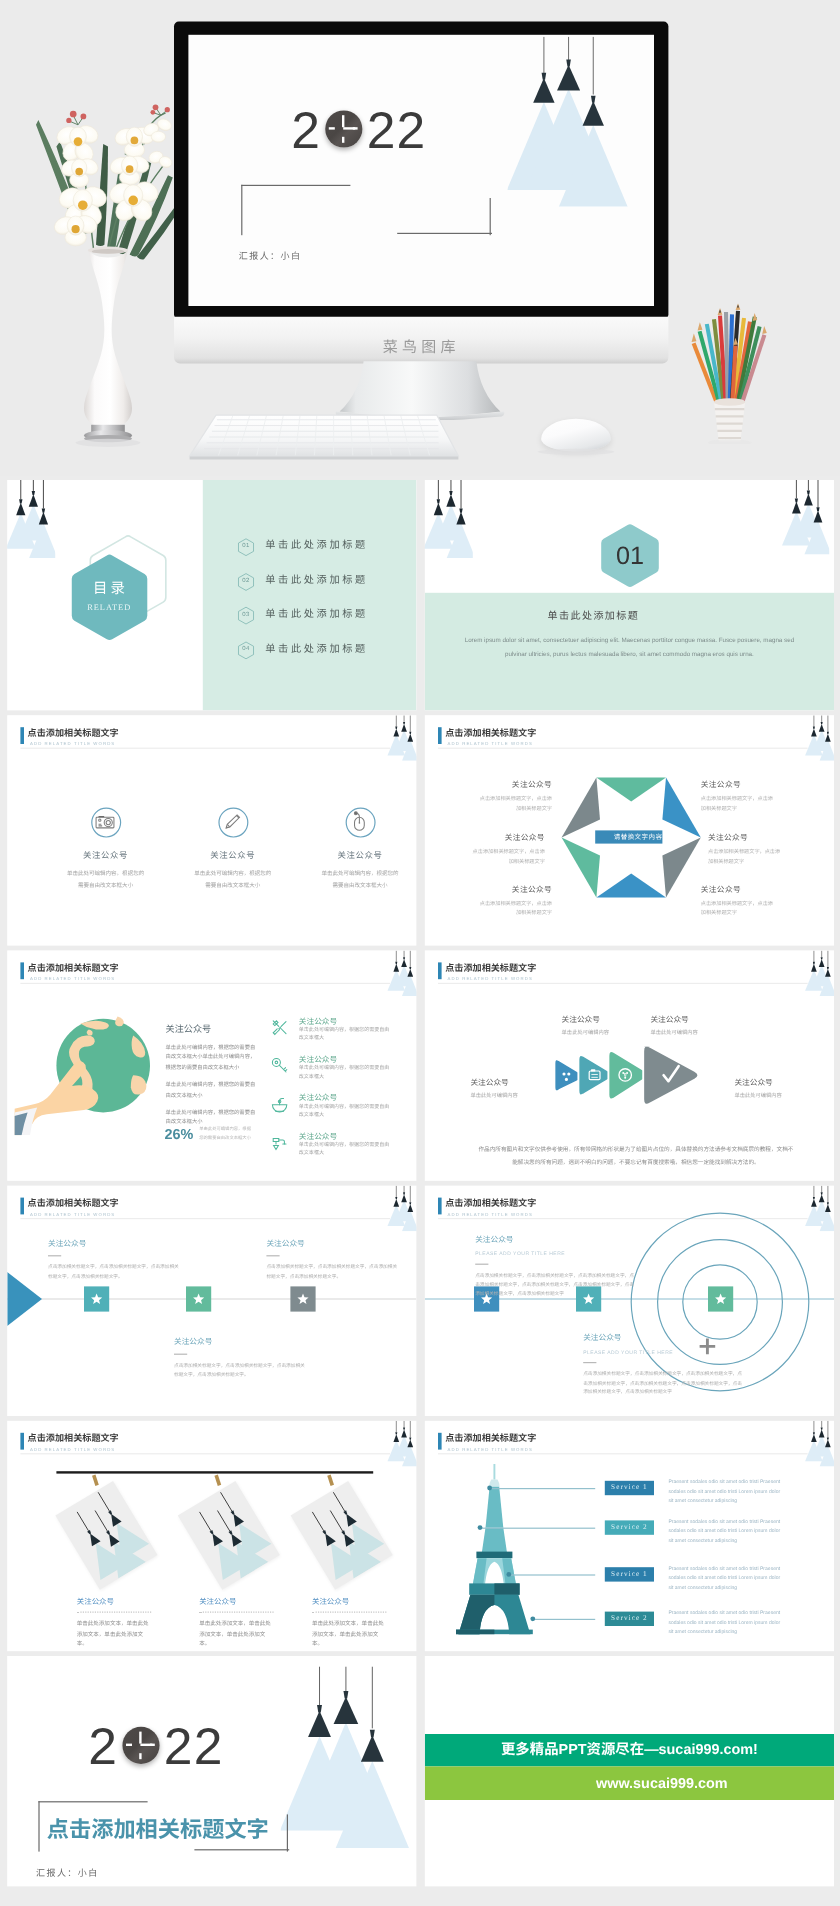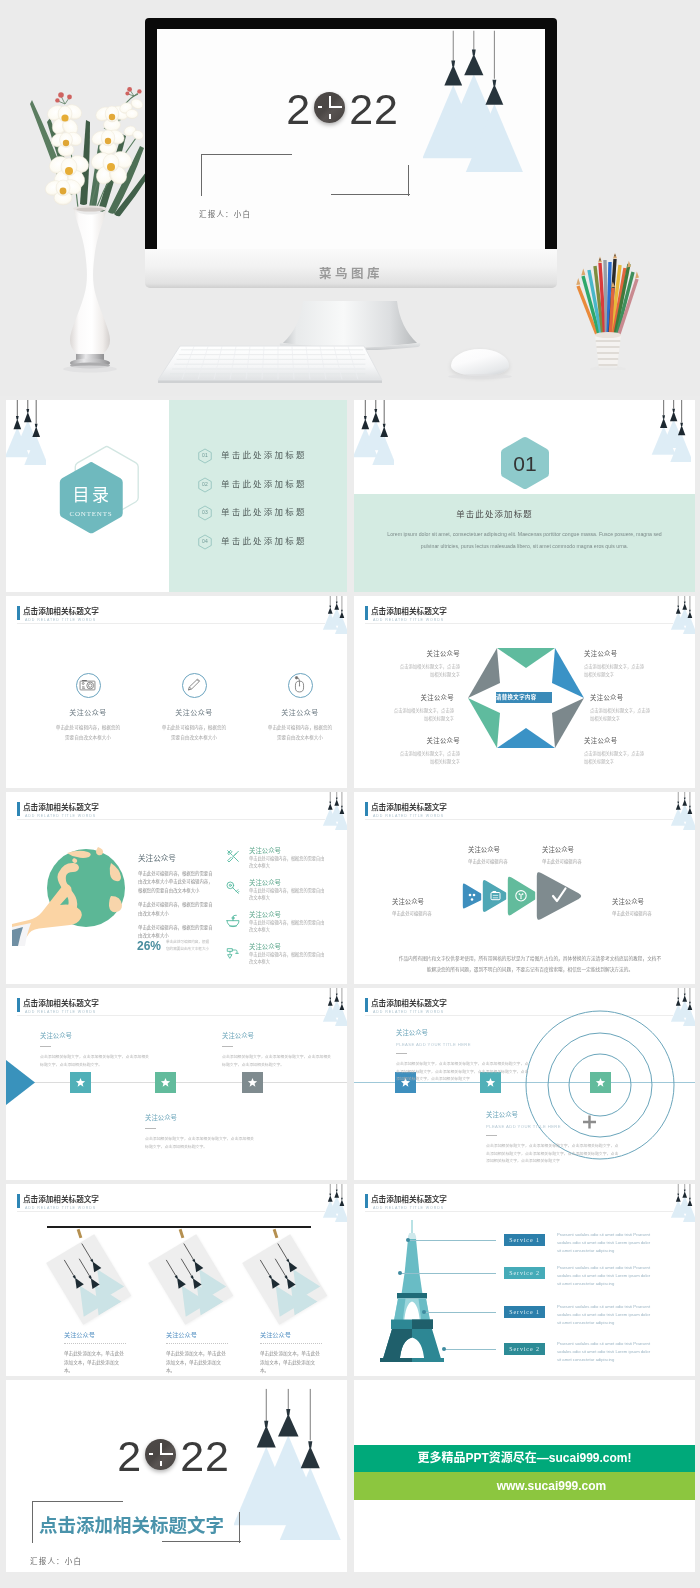--- a/index.html
+++ b/index.html
@@ -3,29 +3,29 @@
 <meta charset="utf-8">
 <style>
   html,body{margin:0;padding:0;}
   body{width:700px;height:1588px;background:#ececec;font-family:"Liberation Sans","Noto Sans CJK SC",sans-serif;overflow:hidden;}
   .page{position:relative;width:700px;height:1588px;background:#ececec;}
 
   
   .hero{position:absolute;left:0;top:0;width:700px;height:396px;background:#ebebeb;overflow:hidden;}
   .monitor{position:absolute;left:145px;top:18px;width:412px;height:248px;background:#0a0a0a;border-radius:4px;padding:11px 12px;box-sizing:border-box;}
   .screen{position:relative;width:100%;height:100%;background:#fdfdfd;overflow:hidden;}
-  .mon-chin{position:absolute;left:145px;top:249px;width:412px;height:39px;background:linear-gradient(180deg,#fafafa 0%,#f2f2f2 45%,#e2e2e2 88%,#cfcfcf 100%);border-radius:0 0 5px 5px;font-weight:bold;}
+  .mon-chin{position:absolute;left:145px;top:264px;width:412px;height:39px;background:linear-gradient(180deg,#fafafa 0%,#f2f2f2 45%,#e2e2e2 88%,#cfcfcf 100%);border-radius:0 0 5px 5px;}
   .mon-wm{position:absolute;left:0;top:14px;width:412px;text-align:center;font-size:12.5px;color:#9a9a9a;letter-spacing:3.5px;}
   
   
   
   .mouse{position:absolute;left:451px;top:349px;width:58px;height:27px;background:linear-gradient(165deg,#ffffff 0%,#fbfbfc 40%,#e6e8ea 78%,#c9ccd0 100%);border-radius:50% 50% 46% 46%/62% 62% 38% 38%;box-shadow:0 2px 5px rgba(0,0,0,.10);}
 
   
-  .year-row{position:absolute;left:42px;top:56px;width:200px;text-align:right;white-space:nowrap;}
+  .year-row{position:absolute;left:42px;top:56px;width:200px;text-align:center;white-space:nowrap;}
   .year-digit{display:inline-block;font-family:"Liberation Sans",sans-serif;font-size:43px;font-weight:400;color:#3b3b3b;letter-spacing:1px;vertical-align:middle;line-height:48px;}
   .clock{display:inline-block;width:31px;height:31px;border-radius:50%;background:linear-gradient(135deg,#4e4a48 0%,#4a4644 45%,#595452 60%,#45413f 100%);vertical-align:middle;position:relative;margin:0 4px 4px 3px;box-shadow:0 2px 4px rgba(0,0,0,.3);}
   .clock i{position:absolute;background:#fff;display:block;}
   .ttl-wrap{position:absolute;left:44px;top:125px;width:260px;height:52px;}
   .ttl-wrap .br{position:absolute;border-color:#6a6a6a;border-style:solid;}
   .ttl-text{position:absolute;left:7px;top:10px;font-size:18.5px;font-weight:700;color:#4a93ab;letter-spacing:0px;white-space:nowrap;}
   .presenter{position:absolute;left:42px;top:179px;font-size:7.5px;color:#666;letter-spacing:1.2px;}
 
   
   .lamps{position:absolute;pointer-events:none;}
@@ -425,22 +425,22 @@
         <path d="M44 34 h4 l-1 5 h-2 Z"></path>
               <polygon points="46,38 51.5,53 40.5,53"></polygon>
       </g>
     </svg>
     <div style="position:absolute;left:46px;top:43px;">
       <svg width="94" height="106" viewBox="0 0 84 96">
         <path d="M47 4 q2-1.6 4 0 l24.5 14 q2 1.2 2 3.6 v28 q0 2.4 -2 3.6 l-24.5 14 q-2 1.2 -4 0 l-24.5-14 q-2-1.2 -2-3.6 v-28 q0-2.4 2-3.6 Z" fill="none" stroke="#d2e6e2" stroke-width="1.2"></path>
         <path d="M33 18 q2-1.6 4 0 l24.5 14 q2 1.2 2 3.6 v28 q0 2.4 -2 3.6 l-24.5 14 q-2 1.2 -4 0 l-24.5-14 q-2-1.2 -2-3.6 v-28 q0-2.4 2-3.6 Z" fill="#6fb9be"></path>
       </svg>
       <div style="position:absolute;left:3px;top:38px;width:72px;text-align:center;">
-        <div class="cn" style="font-size:17px;color:#fff;letter-spacing:2.5px;padding-left:2px;">目录</div>
-        <div style="font-family:'Liberation Serif',serif;font-size:7px;color:#eaf6f6;letter-spacing:.8px;margin-top:4px;">CONTENTS</div>
+        <div class="cn" style="font-size:12px;color:#fff;letter-spacing:2.5px;padding-left:2px;">目录</div>
+        <div style="font-family:'Liberation Serif',serif;font-size:7px;color:#eaf6f6;letter-spacing:.8px;margin-top:4px;">RELATED</div>
       </div>
     </div>
     <div style="position:absolute;left:186px;top:47px;width:150px;">
       <div>
 
         <div style="position:relative;height:28.5px;">
           <svg style="position:absolute;left:6px;top:1px" width="14" height="16" viewBox="0 0 19 21">
                   <polygon points="9.5,1 18,5.8 18,15.2 9.5,20 1,15.2 1,5.8" fill="none" stroke="#74b0ab" stroke-width=".8"></polygon>
                 </svg>
           <div style="position:absolute;left:6px;top:5px;width:14px;text-align:center;font-size:5px;color:#6f9a97;font-weight:400;letter-spacing:.3px;">01</div>
@@ -681,21 +681,21 @@
 
       <polygon points="32,11 90,11 61,31" fill="#5fbb9e"></polygon>
       <polygon points="90,11 119,61 87,46" fill="#3a92c6"></polygon>
       <polygon points="119,61 90,111 87,76" fill="#7c888c"></polygon>
       <polygon points="90,111 32,111 61,91" fill="#3a92c6"></polygon>
       <polygon points="32,111 3,61 35,76" fill="#5fbb9e"></polygon>
       <polygon points="3,61 32,11 35,46" fill="#7c888c"></polygon>
     </svg>
 
     <div style="position:absolute;left:142px;top:96px;width:56px;height:11px;background:#3a8ab8;">
-      <div class="cn" style="text-align:left;font-size:5.4px;color:#fff;line-height:11px;letter-spacing:.4px;font-weight:bold;">请替换文字内容</div>
+      <div class="cn" style="text-align:right;font-size:5.4px;color:#fff;line-height:11px;letter-spacing:.4px;">请替换文字内容</div>
     </div>
     <div>
 
         <div class="sc sc0">
           <div class="cn sct">关注公众号</div>
           <div class="cn scb">点击添加相关标题文字，点击添</div>
           <div class="cn scb2">加相关标题文字</div>
         </div>
 
         <div class="sc sc1">

